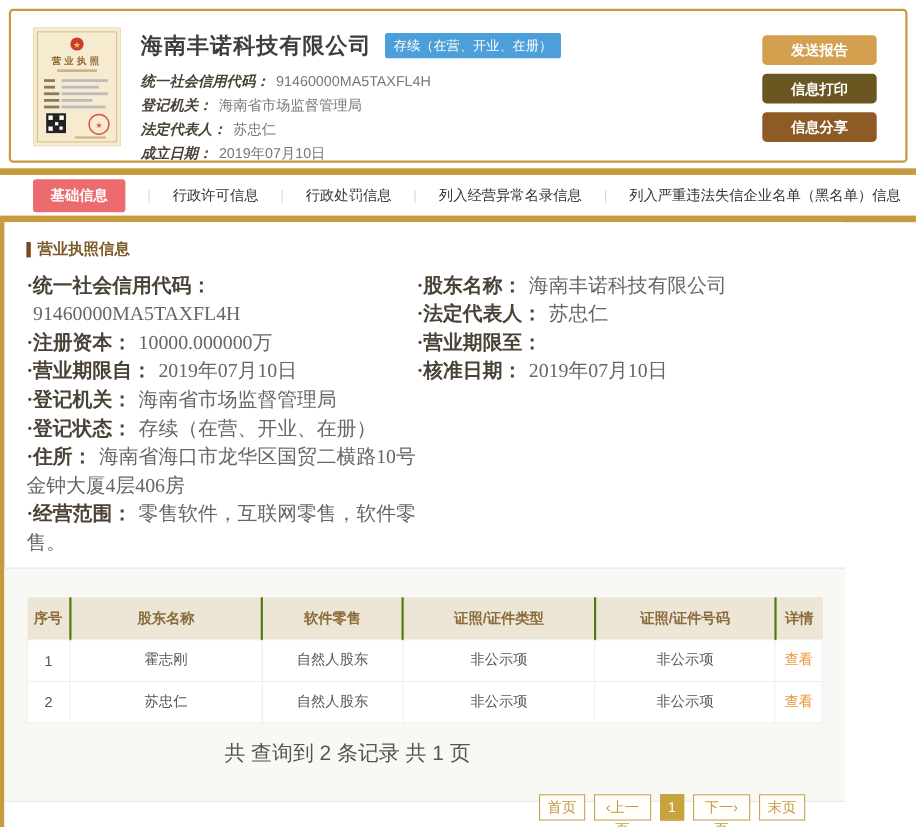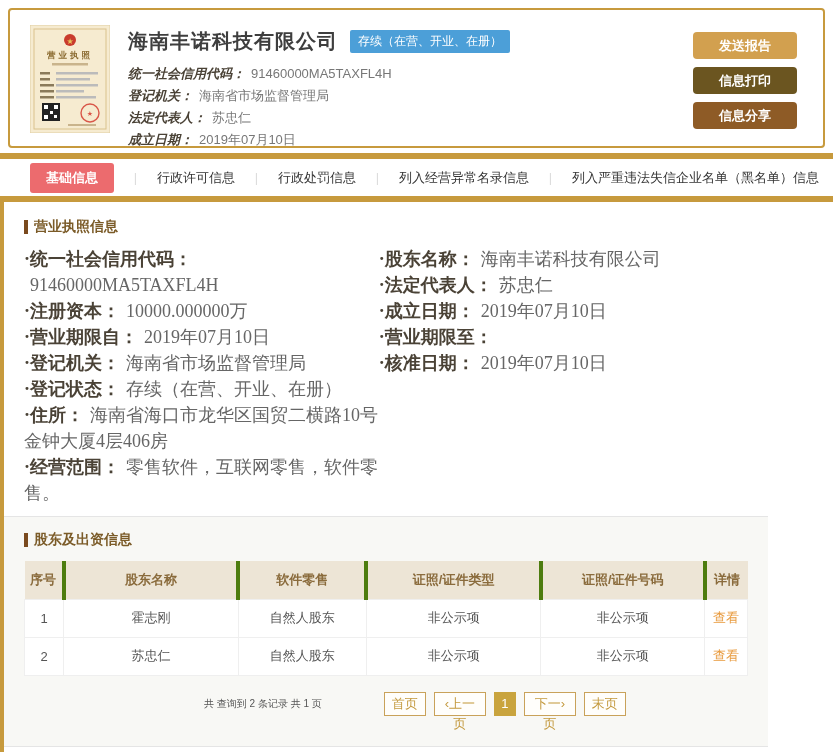--- a/index.html
+++ b/index.html
@@ -49,31 +49,31 @@
   .fcol-right { width:51%; }
   .frow { line-height:26px; font-size:18px;font-family:Liberation Serif, serif; }
   .frow .lbl { font-weight:bold; color:#4A4236; }
   .frow .val { color:#666; margin-left:6px; }
 
   
   .sec-share { border-top:1px solid #E5E5E5; background:#F8F8F5;
     padding:14px 20px 10px 20px; }
   table.sh { width:100%; border-collapse:collapse; margin-top:12px; table-layout:fixed; }
   table.sh th { background:#EDE5D6; color:#8A6B3C; font-size:13px; font-weight:bold;
-    height:38px; border-left:4px solid #4d7c0f; }
+    height:38px; border-left:2px solid #4d7c0f; }
   table.sh th:first-child { border-left:none; }
   table.sh td { background:#fff; color:#555; font-size:13px; height:38px;
     text-align:center; border:1px solid #EFEFEF; }
   .c-seq{width:5.5%;} .c-name{width:24.5%;} .c-type{width:18%;}
   .c-doc{width:24.5%;} .c-num{width:23%;} .c-det{width:6%;}
   .view-link { color:#E89B3F; cursor:pointer; text-decoration:none; }
 
   .pager-row { margin-top:16px; display:flex; align-items:flex-start; height:44px; }
-  .pager-summary { margin-left:180px; font-size:10px; color:#555; line-height:24px; }
-  .pager-btns { margin-left:62px; display:flex; gap:8px; align-items:flex-start; }
+  .pager-summary { margin-left:180px; font-size:19px; color:#555; line-height:24px; }
+  .pager-btns { margin-left:62px; display:flex; gap:8px; align-items:flex-start;margin-top:48px; }
   .pbtn { border:1px solid #C9A25A; color:#C49A3F; background:#FFFEFB; font-size:13px;
     height:24px; line-height:20px; padding:1px 7px; cursor:pointer; text-align:center;
     white-space:pre-line; overflow:visible; font-family:"Liberation Sans",sans-serif; }
   .pbtn.wrap { width:52px; padding:1px 4px; }
   .pbtn.cur { background:#C9A43E; color:#fff; border-color:#C9A43E; width:22px;
     padding:1px 0; }
 
   
   .sec-person { border-top:1px solid #E5E5E5; background:#fff; padding:14px 20px; }
   .person-head { display:flex; justify-content:space-between; align-items:center; }
@@ -176,32 +176,27 @@
         <div class="frow"><span class="lbl">·注册资本：</span><span class="val">10000.000000万</span></div>
         <div class="frow"><span class="lbl">·营业期限自：</span><span class="val">2019年07月10日</span></div>
         <div class="frow"><span class="lbl">·登记机关：</span><span class="val">海南省市场监督管理局</span></div>
         <div class="frow"><span class="lbl">·登记状态：</span><span class="val">存续（在营、开业、在册）</span></div>
         <div class="frow"><span class="lbl">·住所：</span><span class="val">海南省海口市龙华区国贸二横路10号金钟大厦4层406房</span></div>
         <div class="frow"><span class="lbl">·经营范围：</span><span class="val">零售软件，互联网零售，软件零售。</span></div>
       </div>
       <div class="fcol-right">
         <div class="frow"><span class="lbl">·股东名称：</span><span class="val">海南丰诺科技有限公司</span></div>
         <div class="frow"><span class="lbl">·法定代表人：</span><span class="val">苏忠仁</span></div>
-        <div class="frow"><span class="lbl">·成立日期：</span><span class="val">2019年07月10日</span></div>
         <div class="frow"><span class="lbl">·营业期限至：</span><span class="val"></span></div>
         <div class="frow"><span class="lbl">·核准日期：</span><span class="val">2019年07月10日</span></div>
       </div>
     </div>
   </div>
 
   <div class="sec-share">
-    <div class="sec-head">
-      <span class="sec-bullet"></span>
-      <span class="sec-title">股东及出资信息</span>
-    </div>
     <table class="sh">
       <colgroup>
           <col class="c-seq">
           <col class="c-name">
           <col class="c-type">
           <col class="c-doc">
           <col class="c-num">
           <col class="c-det">
         </colgroup>
       <thead>

